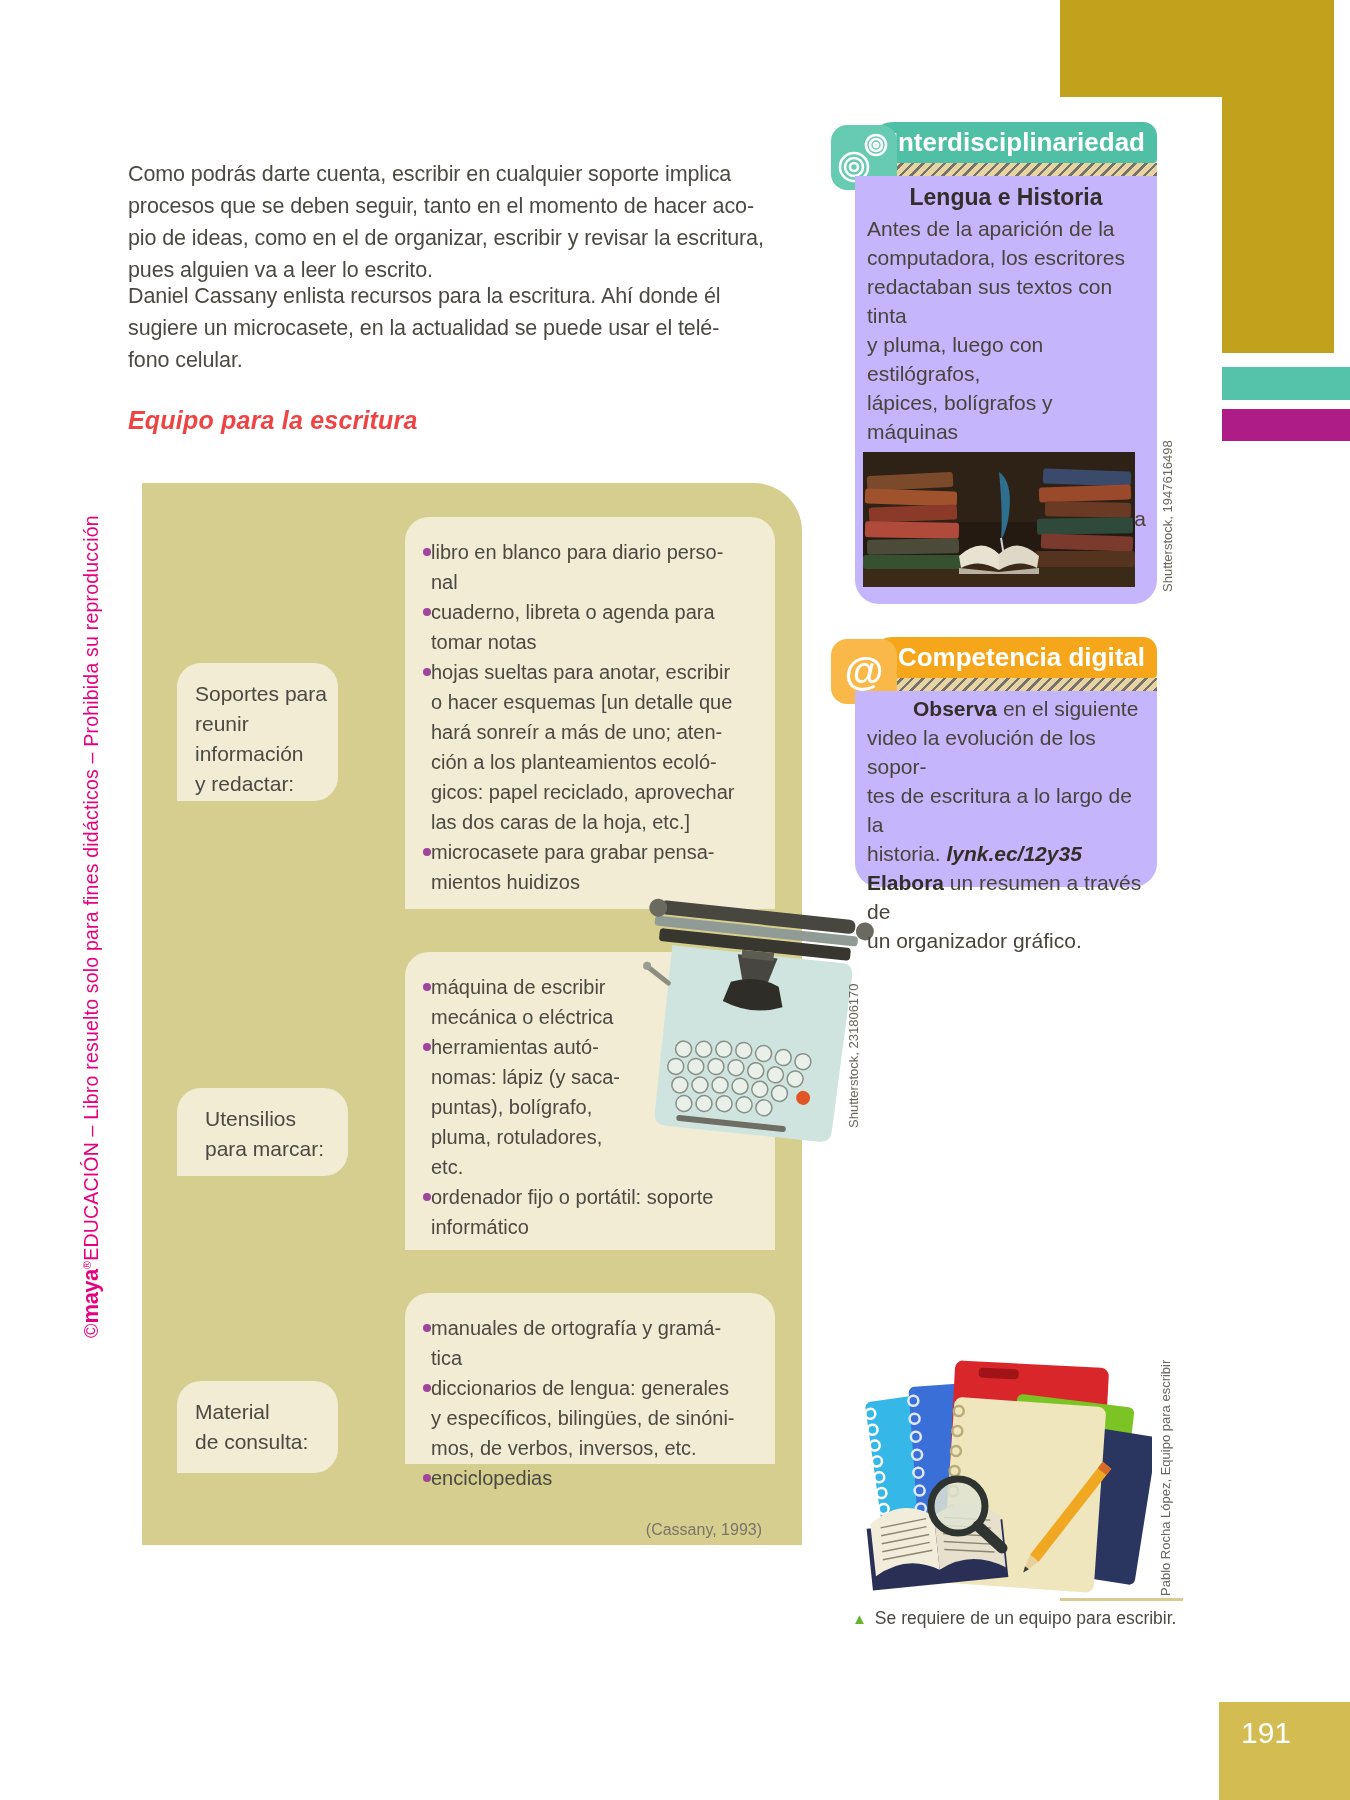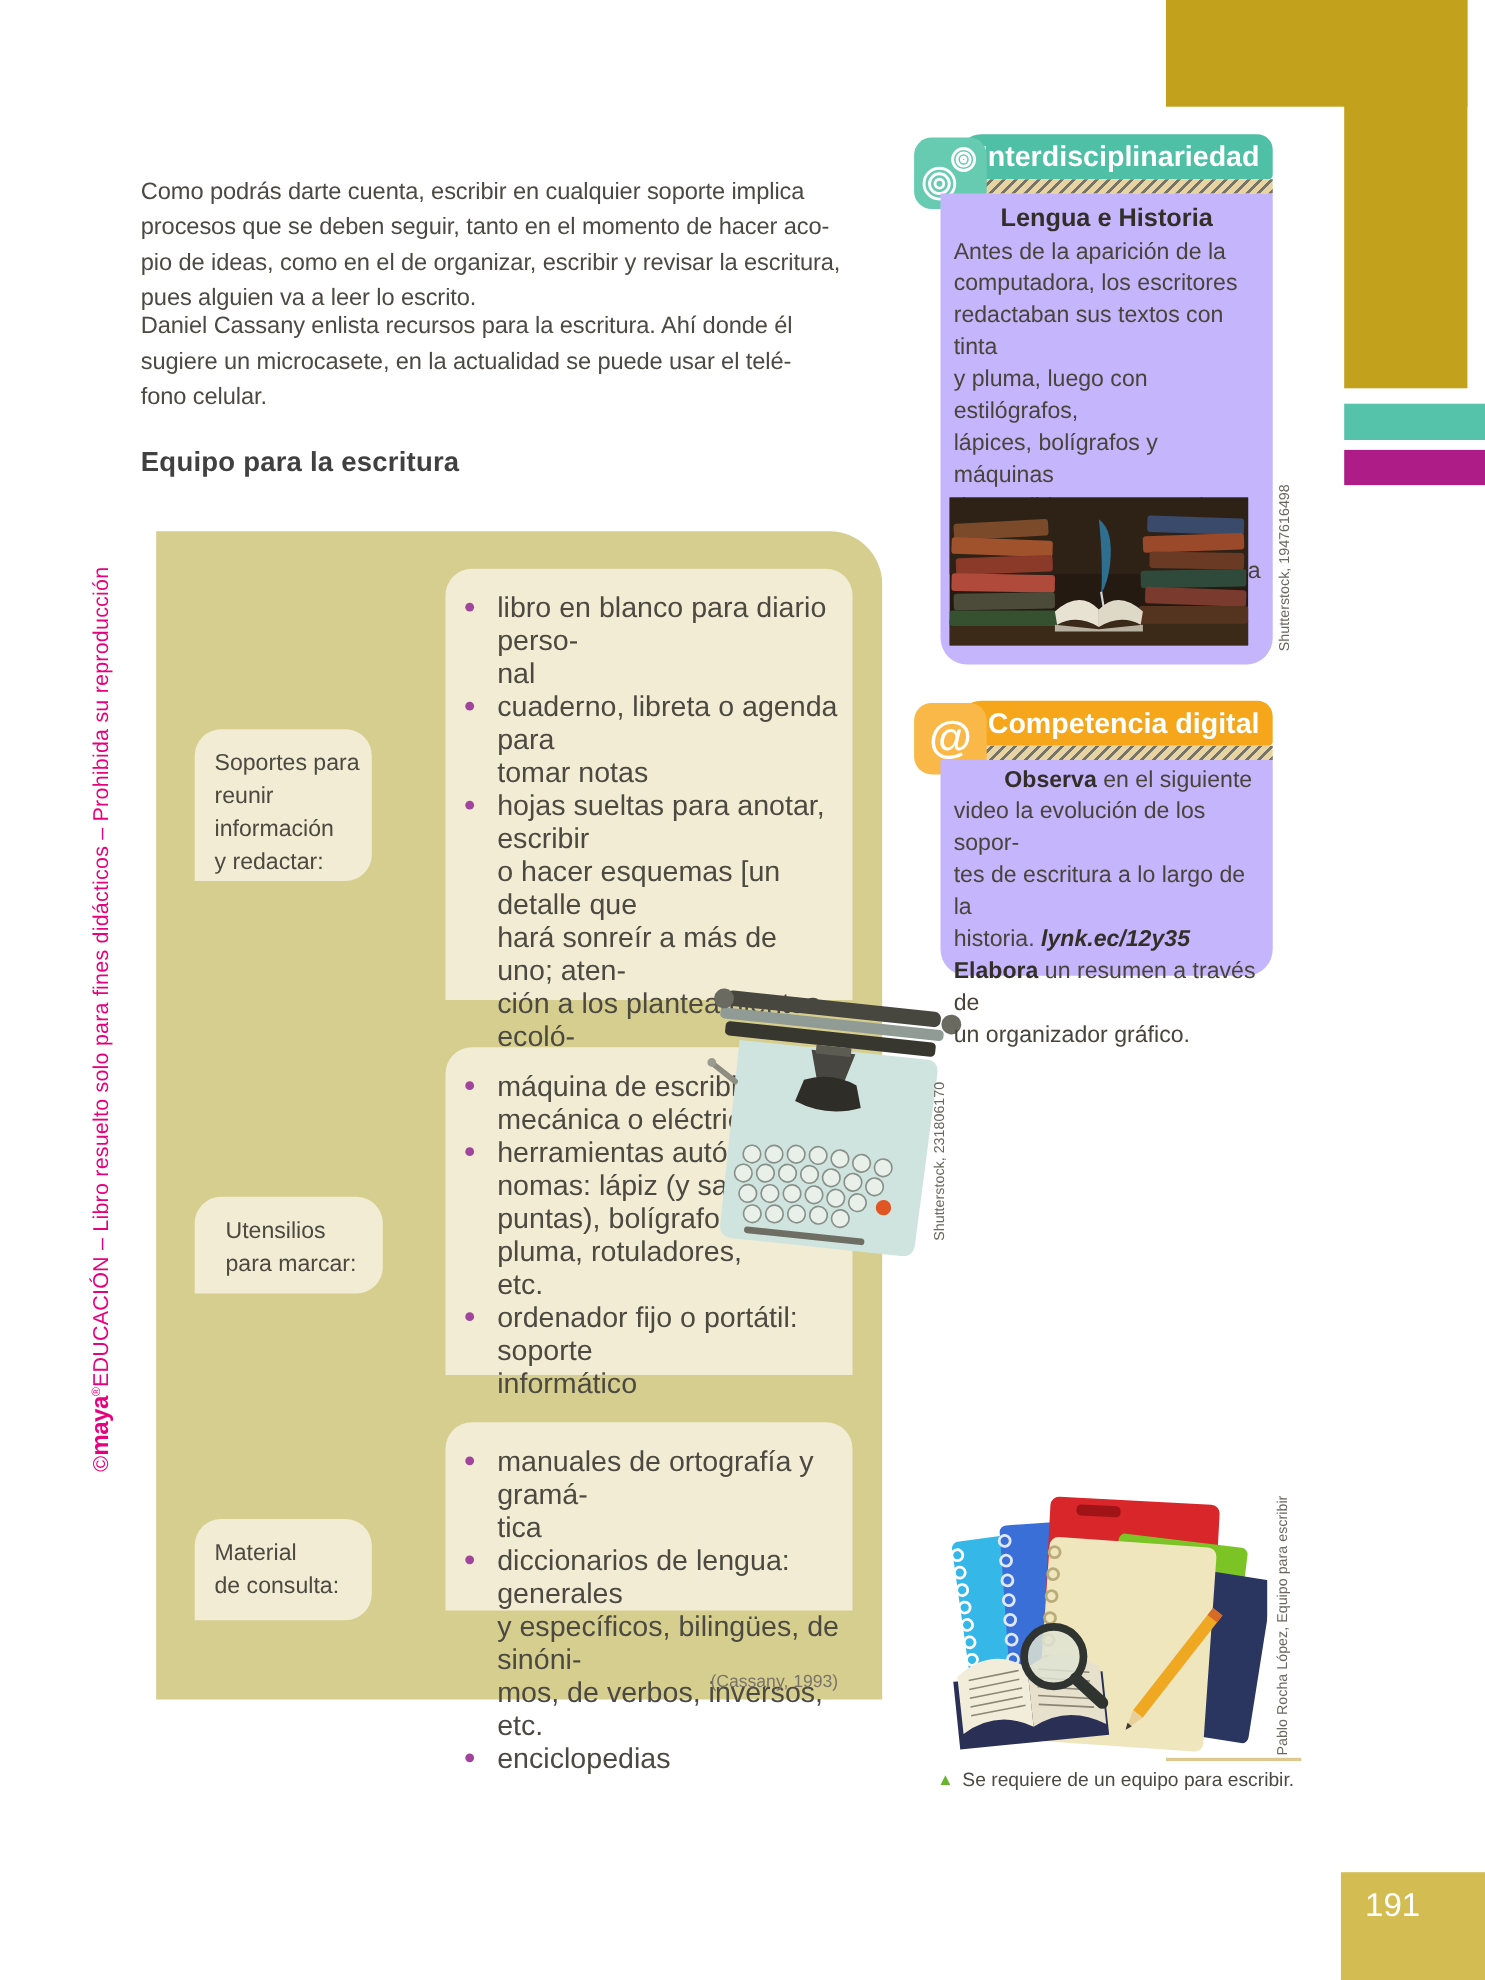--- a/index.html
+++ b/index.html
@@ -18,33 +18,33 @@
   
   .vtext{position:absolute;transform:rotate(-90deg);transform-origin:0 0;white-space:nowrap;}
   .side-line{left:78px;top:1338px;font-size:19.5px;color:#e8017e;letter-spacing:.2px;}
   .side-line .brand{font-weight:bold;font-size:22px;letter-spacing:-.5px;}
   .side-line .reg{font-size:11px;vertical-align:super;}
 
   
   .intro-p{left:128px;width:640px;font-size:21.5px;line-height:32px;color:#4b4941;
            white-space:pre-line;letter-spacing:-.1px;}
   .p1{top:110px;margin-top:48px;} .p2{top:280px;}
-  .sec-heading{left:128px;top:406px;font-size:25px;font-weight:bold;color:#404040;letter-spacing:.2px;}
+  .sec-heading{left:128px;top:406px;font-size:25px;font-weight:bold;color:#ef4444;letter-spacing:.2px;font-style:italic;}
 
   
   .equip{left:142px;top:483px;width:660px;height:1062px;background:#d6ce8f;border-radius:0 48px 0 0;}
   .chip{position:absolute;left:35px;width:161px;background:#f1ecd3;border-radius:24px 24px 24px 0;margin-top:36px;}
   .chip-label{padding:16px 0 0 18px;font-size:21px;line-height:30px;white-space:pre-line;color:#4b4941;}
   .chip1{top:144px;height:138px;} .chip2{top:569px;height:88px;padding-left:10px;} .chip3{top:862px;height:92px;}
   .cbox{position:absolute;left:263px;width:370px;background:#f1ecd3;border-radius:24px 24px 0 0;}
   .box1{top:34px;height:392px;} .box2{top:469px;height:298px;} .box3{top:810px;height:171px;}
   .cbox ul{list-style:none;margin:0;padding:20px 12px 0 18px;}
   .cbox li{display:flex;align-items:flex-start;margin:0 0 0 0;}
   .dot{flex:0 0 8px;width:8px;height:8px;border-radius:50%;background:#a0459b;margin:11px 0 0 0;}
-  .bt{margin-left:21px;font-size:26px;line-height:30px;white-space:pre-line;color:#4b4941;}
+  .bt{font-size:20px;line-height:30px;white-space:pre-line;color:#4b4941;}
   .source{position:absolute;right:40px;bottom:6px;font-size:16px;color:#7a7468;}
 
   
   .typewriter{left:635px;top:896px;width:232px;height:248px;transform:rotate(6deg);}
   .credit{font-size:13px;color:#6a675e;}
   .cap-typewriter{left:846px;top:1128px;}
   .cap-books{left:1160px;top:592px;}
   .cap-supplies{left:1158px;top:1596px;}
 
   

